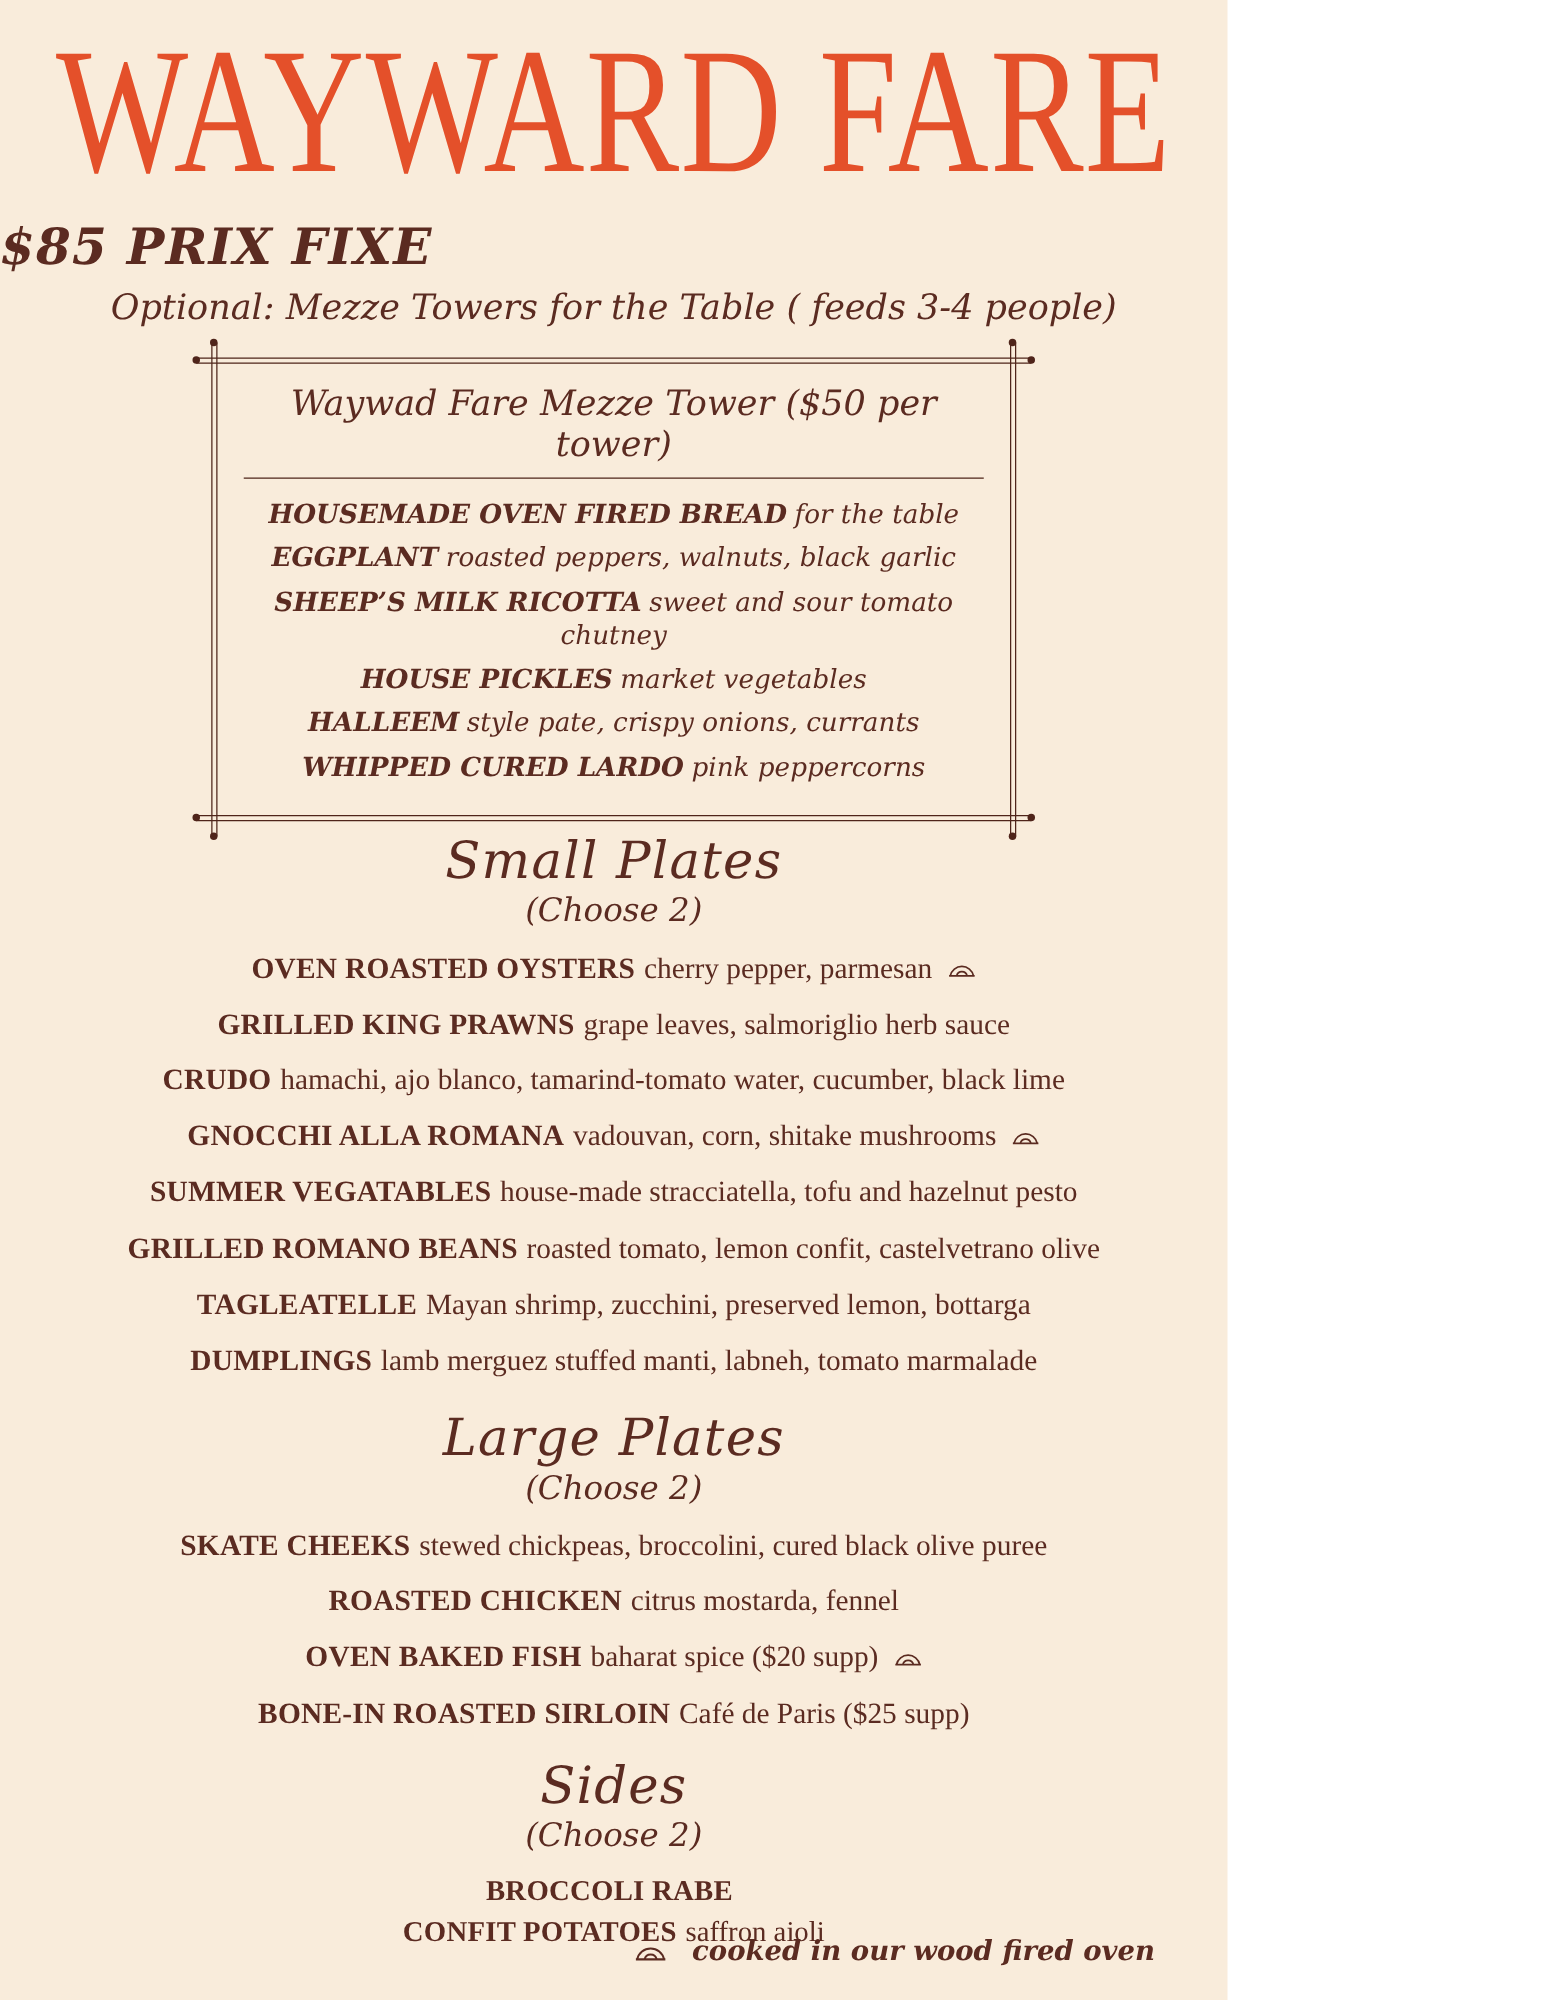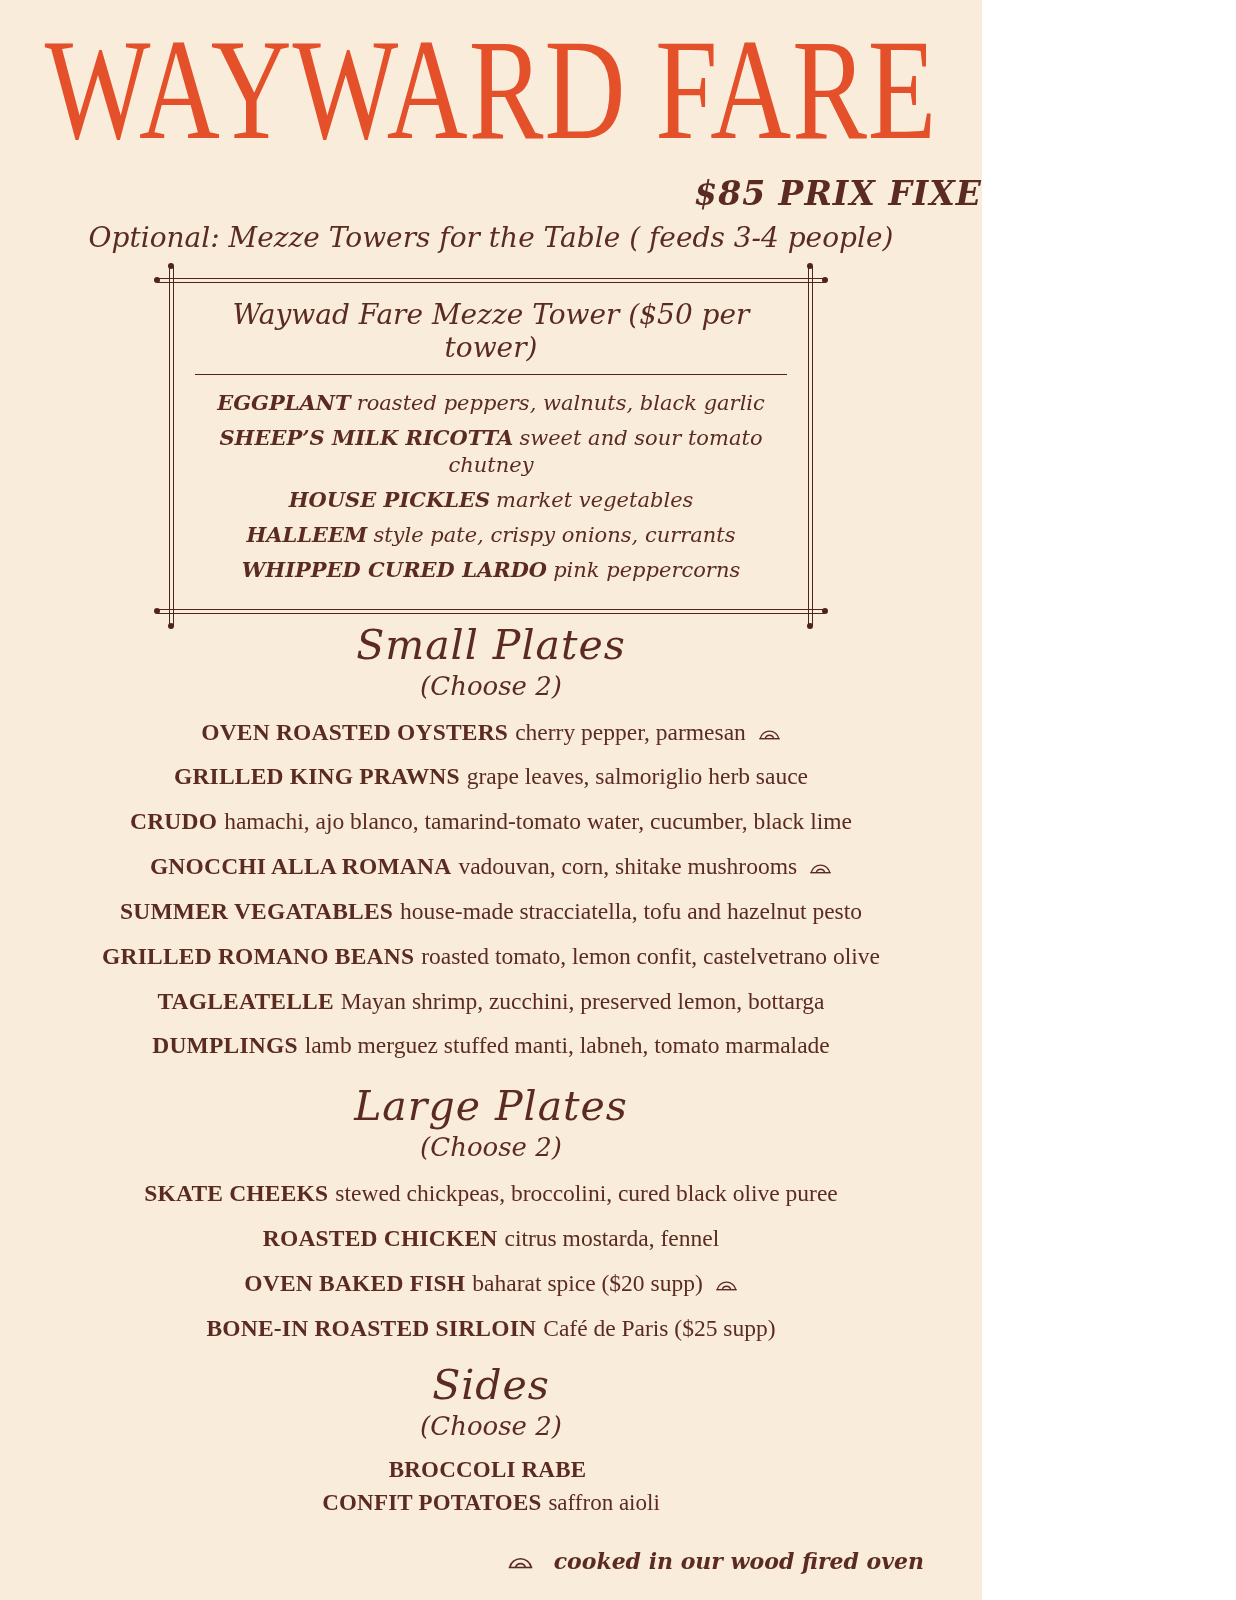--- a/index.html
+++ b/index.html
@@ -22,24 +22,24 @@
     line-height:.92;
     font-weight:400;
     color:#E4502A;
     letter-spacing:1px;
     white-space:nowrap;
     transform:scaleY(1.28);
     transform-origin:50% 100%;
   }
   .subtitle{
     margin-top:18px;
-    text-align:right;
-    font-family:"DejaVu Serif", serif;
-    font-style:italic;
-    font-size:33px;
+    text-align:left;
+    font-family:"DejaVu Serif", serif;
+    font-style:italic;
+    font-size:40px;
     letter-spacing:1px;
     font-weight:600;
   }
   .tagline{
     margin-top:8px;
     text-align:center;
     font-family:"DejaVu Serif", serif;
     font-style:italic;
     font-size:28px;
   }
@@ -132,20 +132,23 @@
 
   <div class="mezze-box">
     <span class="bl bl-h bl-top"></span>
     <span class="bl bl-h bl-bottom"></span>
     <span class="bl bl-v bl-left"></span>
     <span class="bl bl-v bl-right"></span>
 
     <div class="mezze-heading">Waywad Fare Mezze Tower ($50 per tower)</div>
 
     <div class="mezze-item">
+      <span class="item-name">HOUSEMADE OVEN FIRED BREAD</span><span class="item-desc">for the table</span>
+    </div>
+    <div class="mezze-item">
       <span class="item-name">EGGPLANT</span><span class="item-desc">roasted peppers, walnuts, black garlic</span>
     </div>
     <div class="mezze-item">
       <span class="item-name">SHEEP’S MILK RICOTTA</span><span class="item-desc">sweet and sour tomato chutney</span>
     </div>
     <div class="mezze-item">
       <span class="item-name">HOUSE PICKLES</span><span class="item-desc">market vegetables</span>
     </div>
     <div class="mezze-item">
       <span class="item-name">HALLEEM</span><span class="item-desc">style pate, crispy onions, currants</span>

